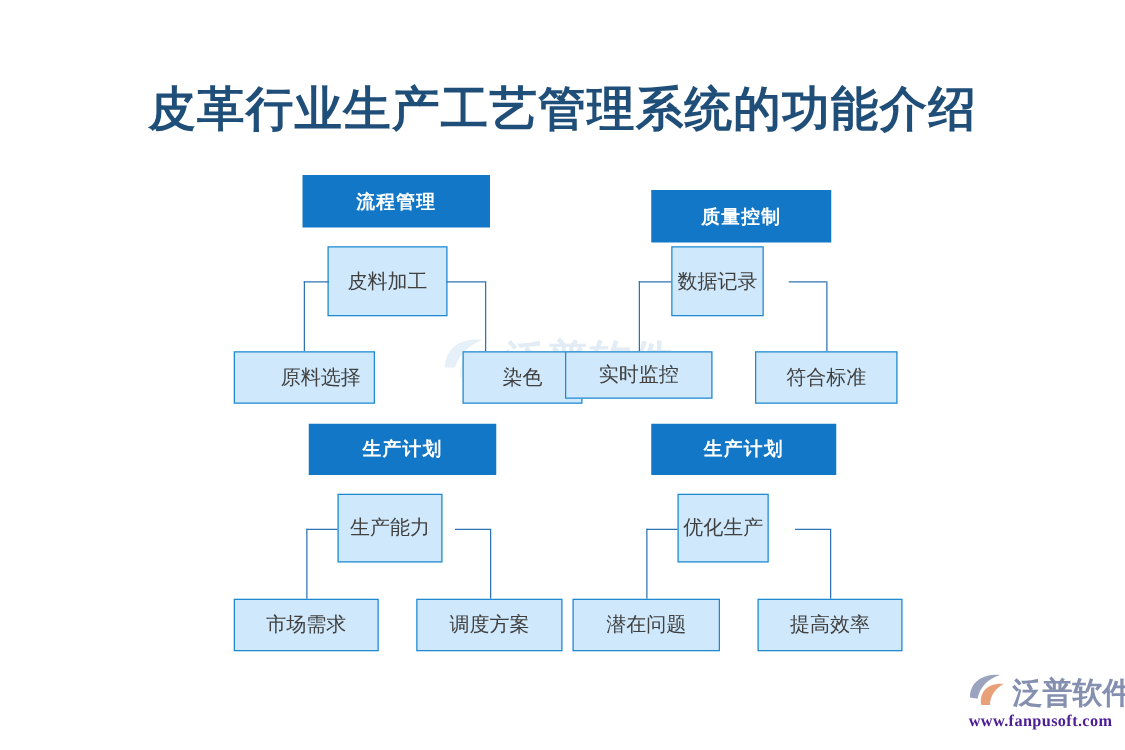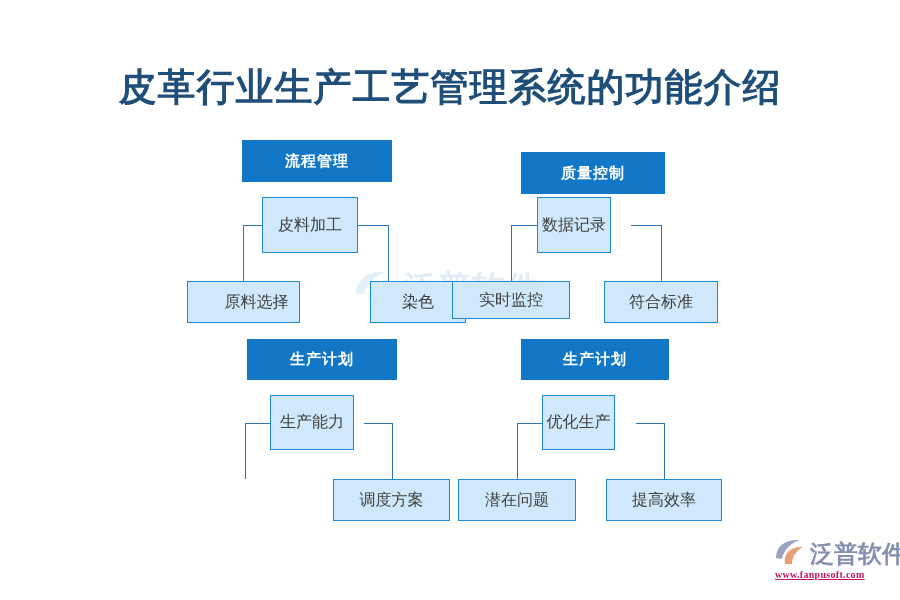--- a/index.html
+++ b/index.html
@@ -85,23 +85,23 @@
     left:772px;top:536px;
     width:120px;height:54px;
   }
   .logo-name{
     position:absolute;left:38px;top:2px;
     font-size:24px;font-weight:bold;color:#8590b0;
     letter-spacing:0px;white-space:nowrap;
   }
   .logo-url{
     position:absolute;left:3px;top:33px;
-    font-size:10px;font-weight:bold;color:#be185d;
+    font-size:13px;font-weight:bold;color:#4c1d95;
     font-family:"Liberation Serif",serif;
-    letter-spacing:.3px;white-space:nowrap;text-decoration:underline;
+    letter-spacing:.3px;white-space:nowrap;
   }
   .logo-mark{position:absolute;left:2px;top:2px;width:34px;height:29px;}
 </style>
 </head>
 <body>
 
 <div id="stage">
 
   <div class="watermark">
     <svg class="wm-mark" viewBox="0 0 48 40">
@@ -140,20 +140,21 @@
 
   <div class="node header" style="left:247px;top:339px;width:150px;height:41px;">生产计划</div>
 
   <div class="node box" style="left:270px;top:395px;width:84px;height:55px;">生产能力</div>
 
   <div class="conn h" style="left:245px;top:423px;width:25px;"></div>
   <div class="conn v" style="left:245px;top:423px;height:56px;"></div>
   <div class="conn h" style="left:364px;top:423px;width:28px;"></div>
   <div class="conn v" style="left:392px;top:423px;height:56px;"></div>
 
+  <div class="node box" style="left:187px;top:479px;width:116px;height:42px;">市场需求</div>
   <div class="node box" style="left:333px;top:479px;width:117px;height:42px;">调度方案</div>
 
   <div class="node header" style="left:521px;top:339px;width:148px;height:41px;">生产计划</div>
 
   <div class="node box" style="left:542px;top:395px;width:73px;height:55px;">优化生产</div>
 
   <div class="conn h" style="left:517px;top:423px;width:25px;"></div>
   <div class="conn v" style="left:517px;top:423px;height:56px;"></div>
   <div class="conn h" style="left:636px;top:423px;width:28px;"></div>
   <div class="conn v" style="left:664px;top:423px;height:56px;"></div>

